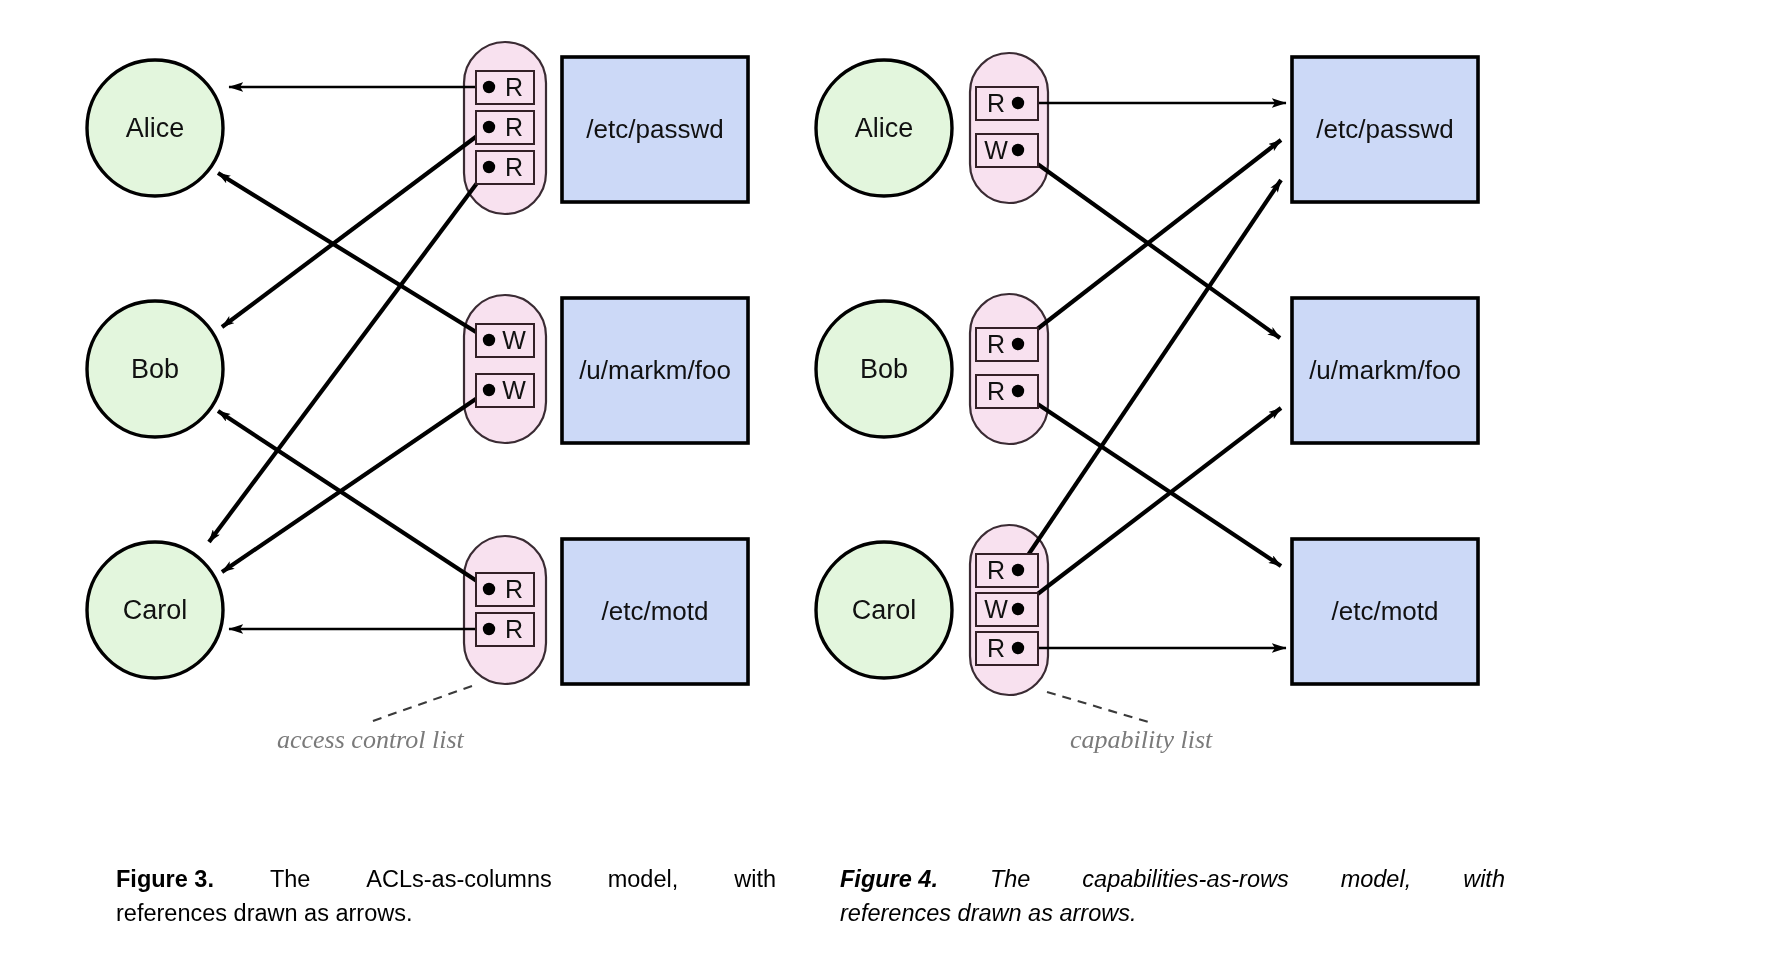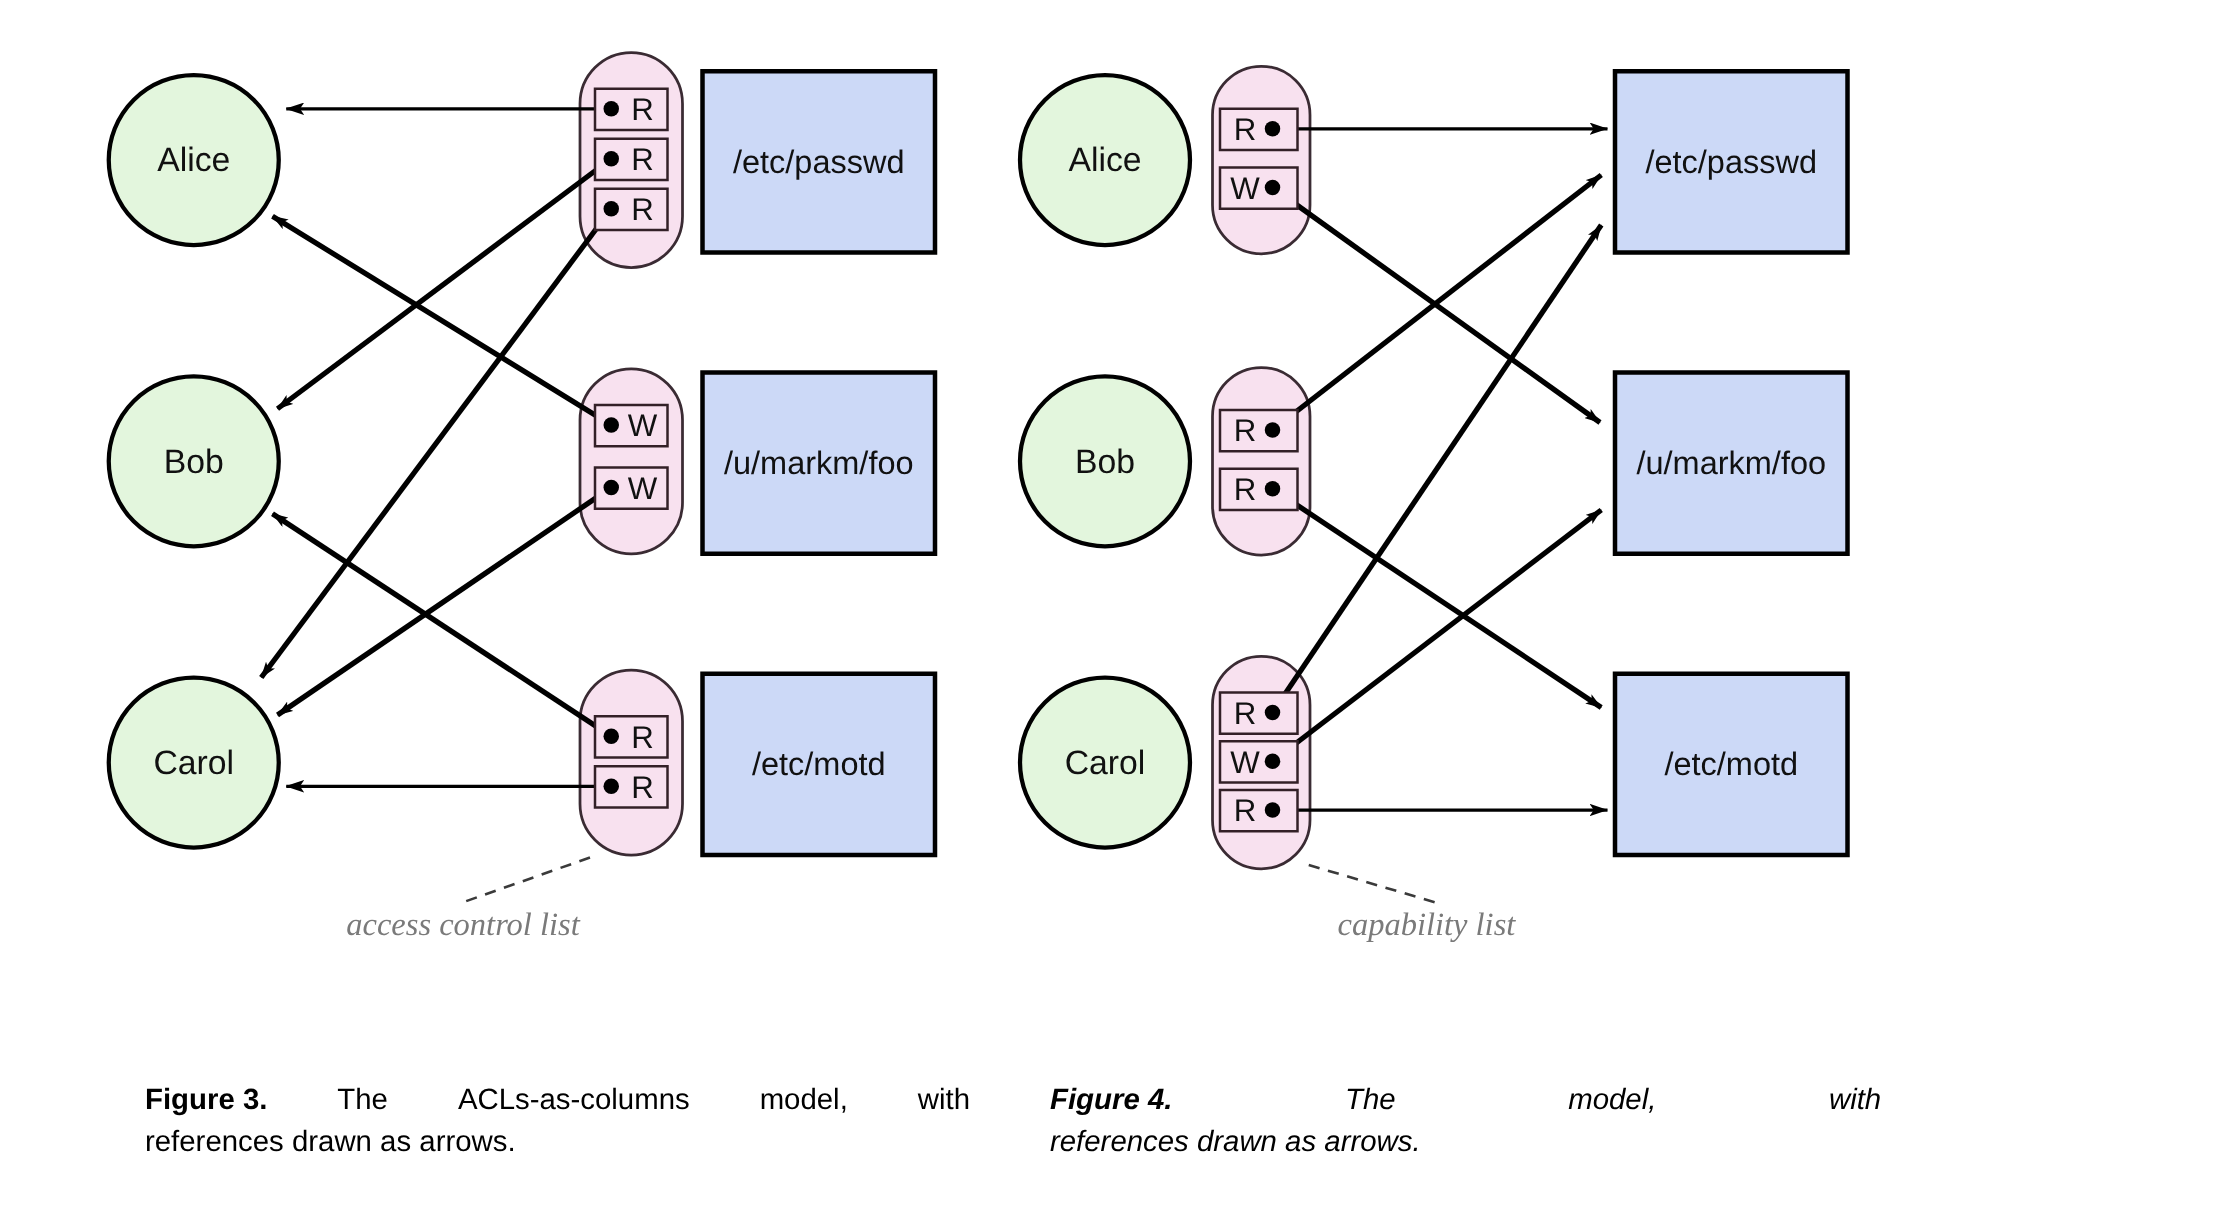--- a/index.html
+++ b/index.html
@@ -259,20 +259,21 @@
       <span>model,</span>
       <span>with</span>
     </div>
     <div class="cap-line2">references drawn as arrows.</div>
   </div>
 
   <div class="caption cap-right">
     <div class="cap-line1">
       <span class="lead">Figure 4.</span>
       <span>The</span>
+      <span>capabilities-as-rows</span>
       <span>model,</span>
       <span>with</span>
     </div>
     <div class="cap-line2">references drawn as arrows.</div>
   </div>
 </div>
 
 </div>
 
 </body></html>

